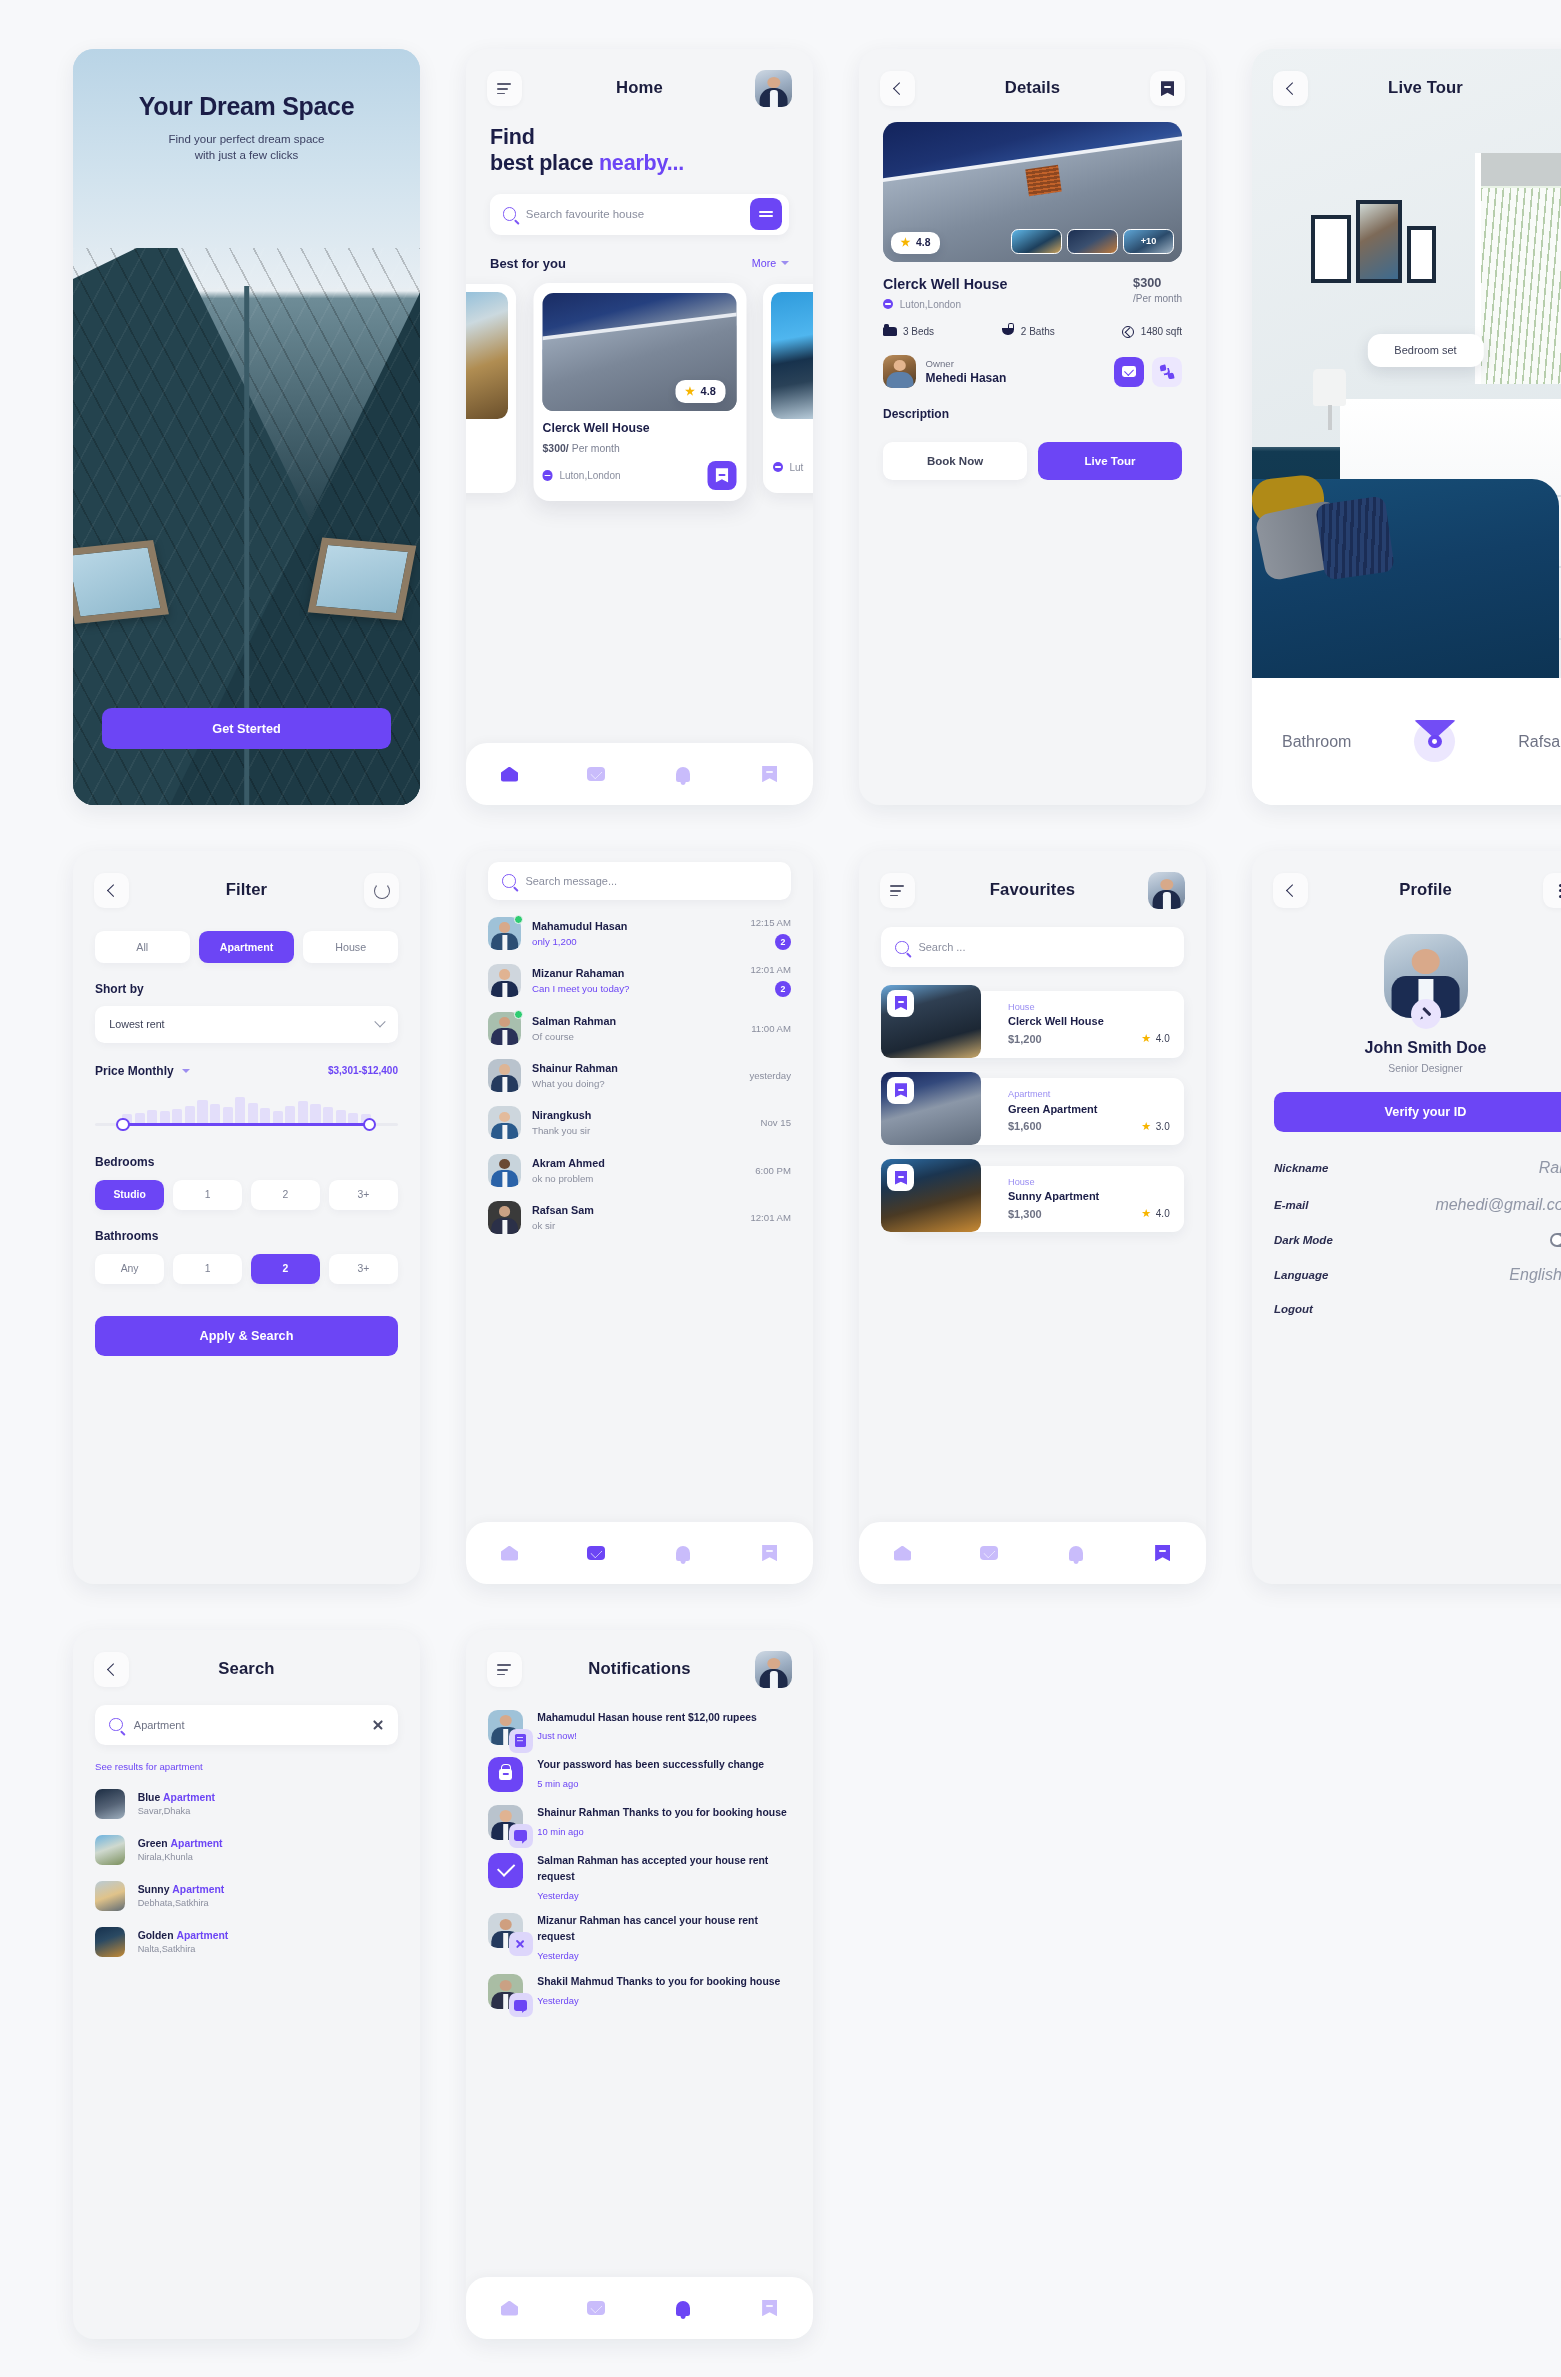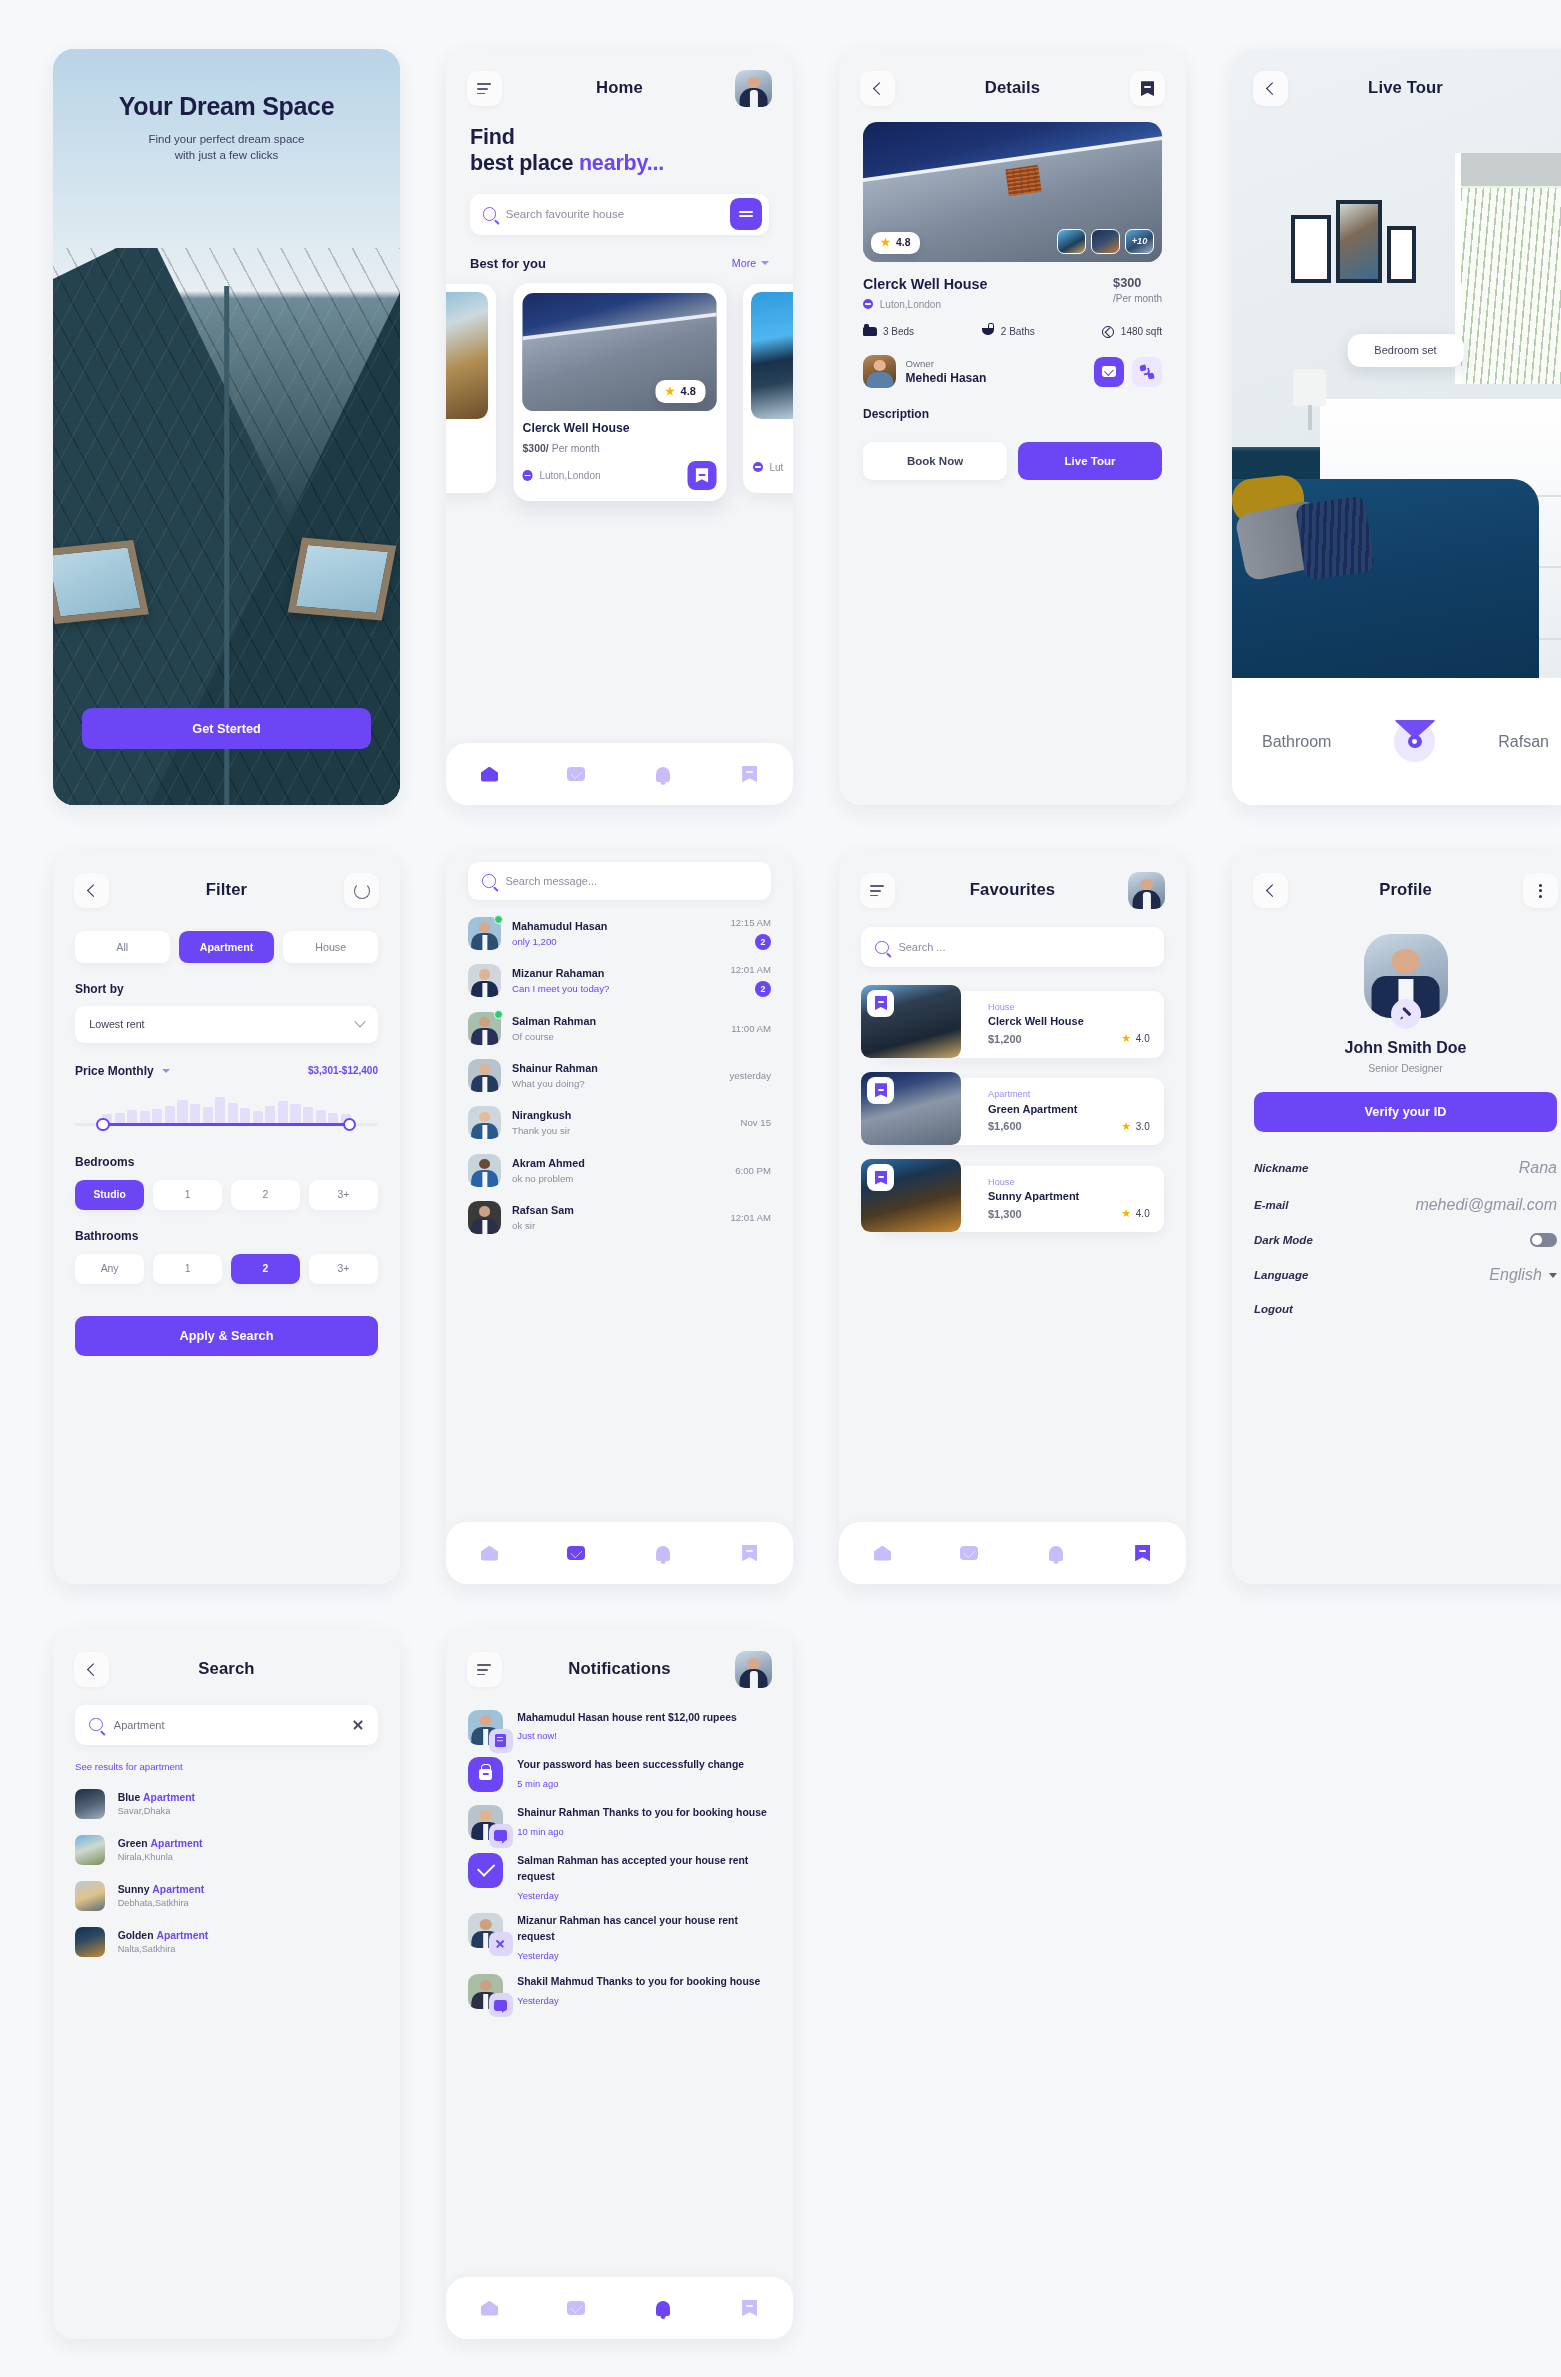--- a/index.html
+++ b/index.html
@@ -5,21 +5,21 @@
   * { box-sizing: border-box; margin: 0; padding: 0; }
   body {
     width: 1561px; height: 2377px;
     background: #f7f8fa;
     font-family: "Liberation Sans", sans-serif;
     -webkit-font-smoothing: antialiased;
   }
   .board {
     position: relative;
     width: 1561px; height: 2377px;
-    padding: 49px 0 0 53px;
+    padding: 49px 0 0 73px;
   }
   .row { display: flex; gap: 46px; margin-bottom: 46px; }
 
   .phone {
     width: 347px;
     background: #f4f5f7;
     border-radius: 21px;
     box-shadow: 0 6.4px 22px rgba(20,24,60,.07);
     overflow: hidden;
     position: relative;
@@ -208,21 +208,21 @@
     background: linear-gradient(165deg,#13245c 0%,#1d3372 24%,#2e4f96 40%,#7b8ba0 55%,#5e6a7c 100%);
   }
   .det-hero .build {
     position:absolute; left:-8%; top:27%; width:124%; height:90%;
     background: linear-gradient(172deg,#a3b0c0 0%,#7e8b9c 40%,#5a6574 100%); transform: rotate(-8deg);
   }
   .det-hero .rim { position:absolute; left:-10%; top:24%; width:126%; height:11px; background:#eef1f6; transform: rotate(-8deg);}
   .det-hero .orange { position:absolute; left:48%; top:32%; width:33px;height:27px; background: repeating-linear-gradient(0deg,#c1622a 0 1.6px,#8d4720 1.6px 4px); transform: rotate(-8deg);}
   .det-rating { left: 8px; bottom: 8px; display:flex; align-items:center; gap:5.6px; font-size:10.4px;}
   .thumbs { position:absolute; right: 8px; bottom: 8px; display:flex; gap: 4.8px; }
-  .thumb { width:29px;height:25.5px;border-radius:7.2px;border:1.6px solid #fff; overflow:hidden;font-style:italic; }
+  .thumb { width:51px;height:25.5px;border-radius:7.2px;border:1.6px solid #fff; overflow:hidden; }
   .th1 { background: linear-gradient(150deg,#5fb7e8,#1d3f5c 60%,#cfa45a); }
   .th2 { background: linear-gradient(150deg,#1c2f52,#3a4f6f 50%,#c07a3a); }
   .th3 { background: linear-gradient(150deg,#5fa7d8,#2b4b6b 55%,#9fb2c3); position:relative; display:flex;align-items:center;justify-content:center;}
   .th3 span { font-size: 9.2px; font-weight:700; color:#fff; }
 
   .det-titlerow { display:flex; justify-content:space-between; align-items:flex-start; padding: 14.3px 24px 0 24px; }
   .det-name { font-size: 14.3px; font-weight:800; color:#1b1d47; }
   .det-loc { margin-top:6.4px; }
   .det-price { font-size: 12.7px; font-weight:700; color:#4e5268; text-align:left;}
   .det-price .per { display:block; margin-top:2.4px; font-size:10px; color:#7c8092; font-weight:500;}

